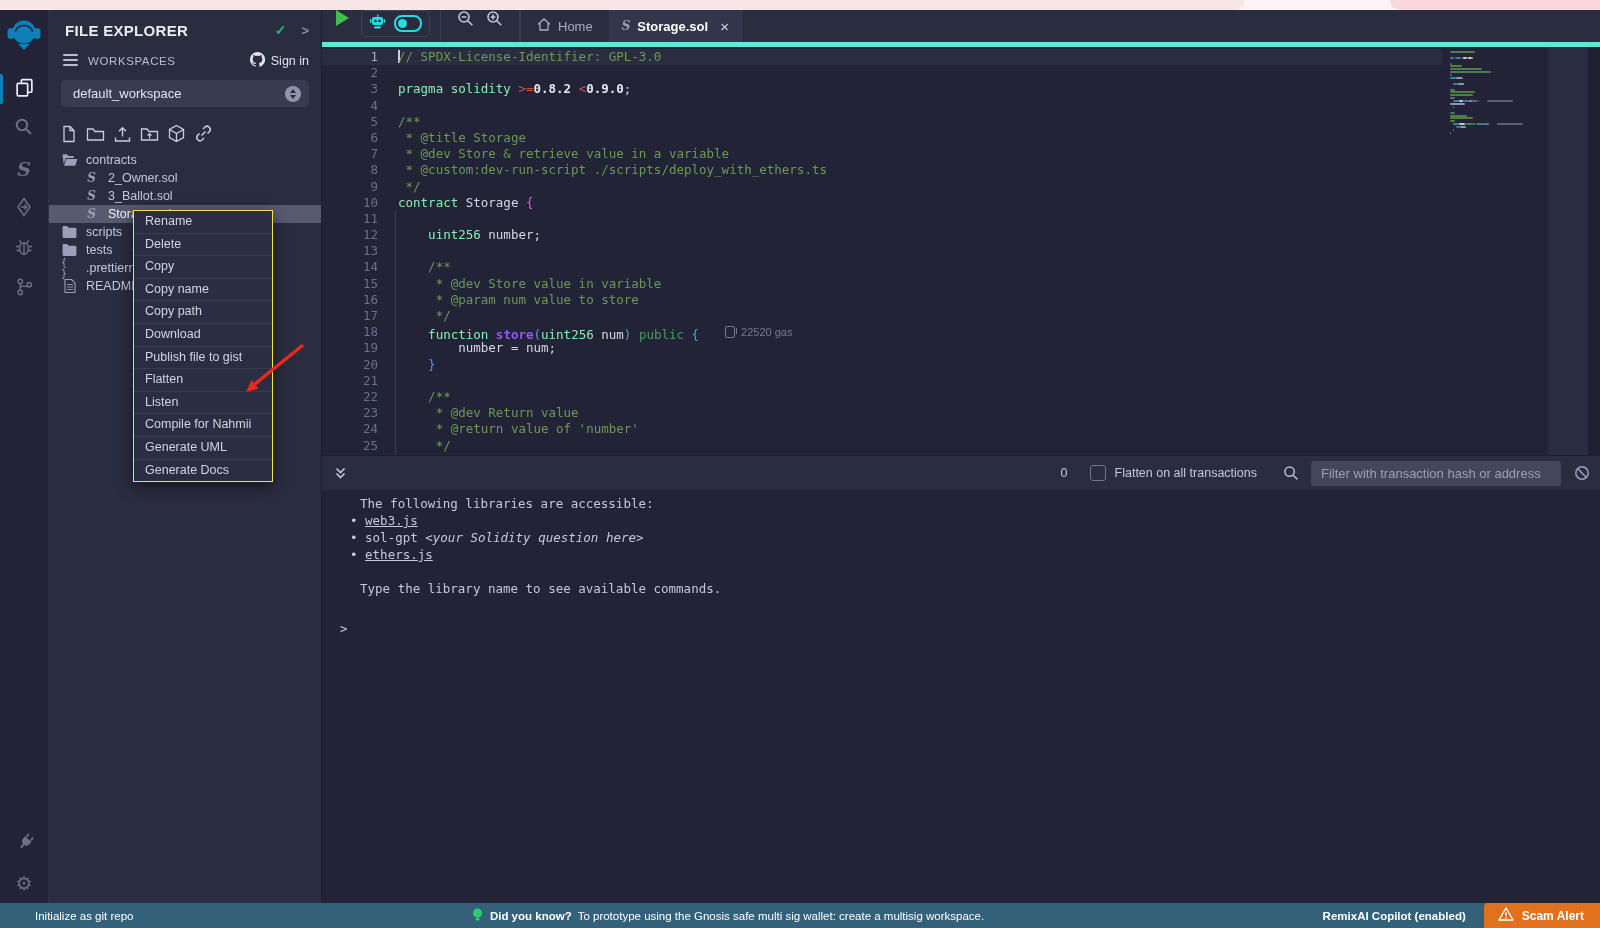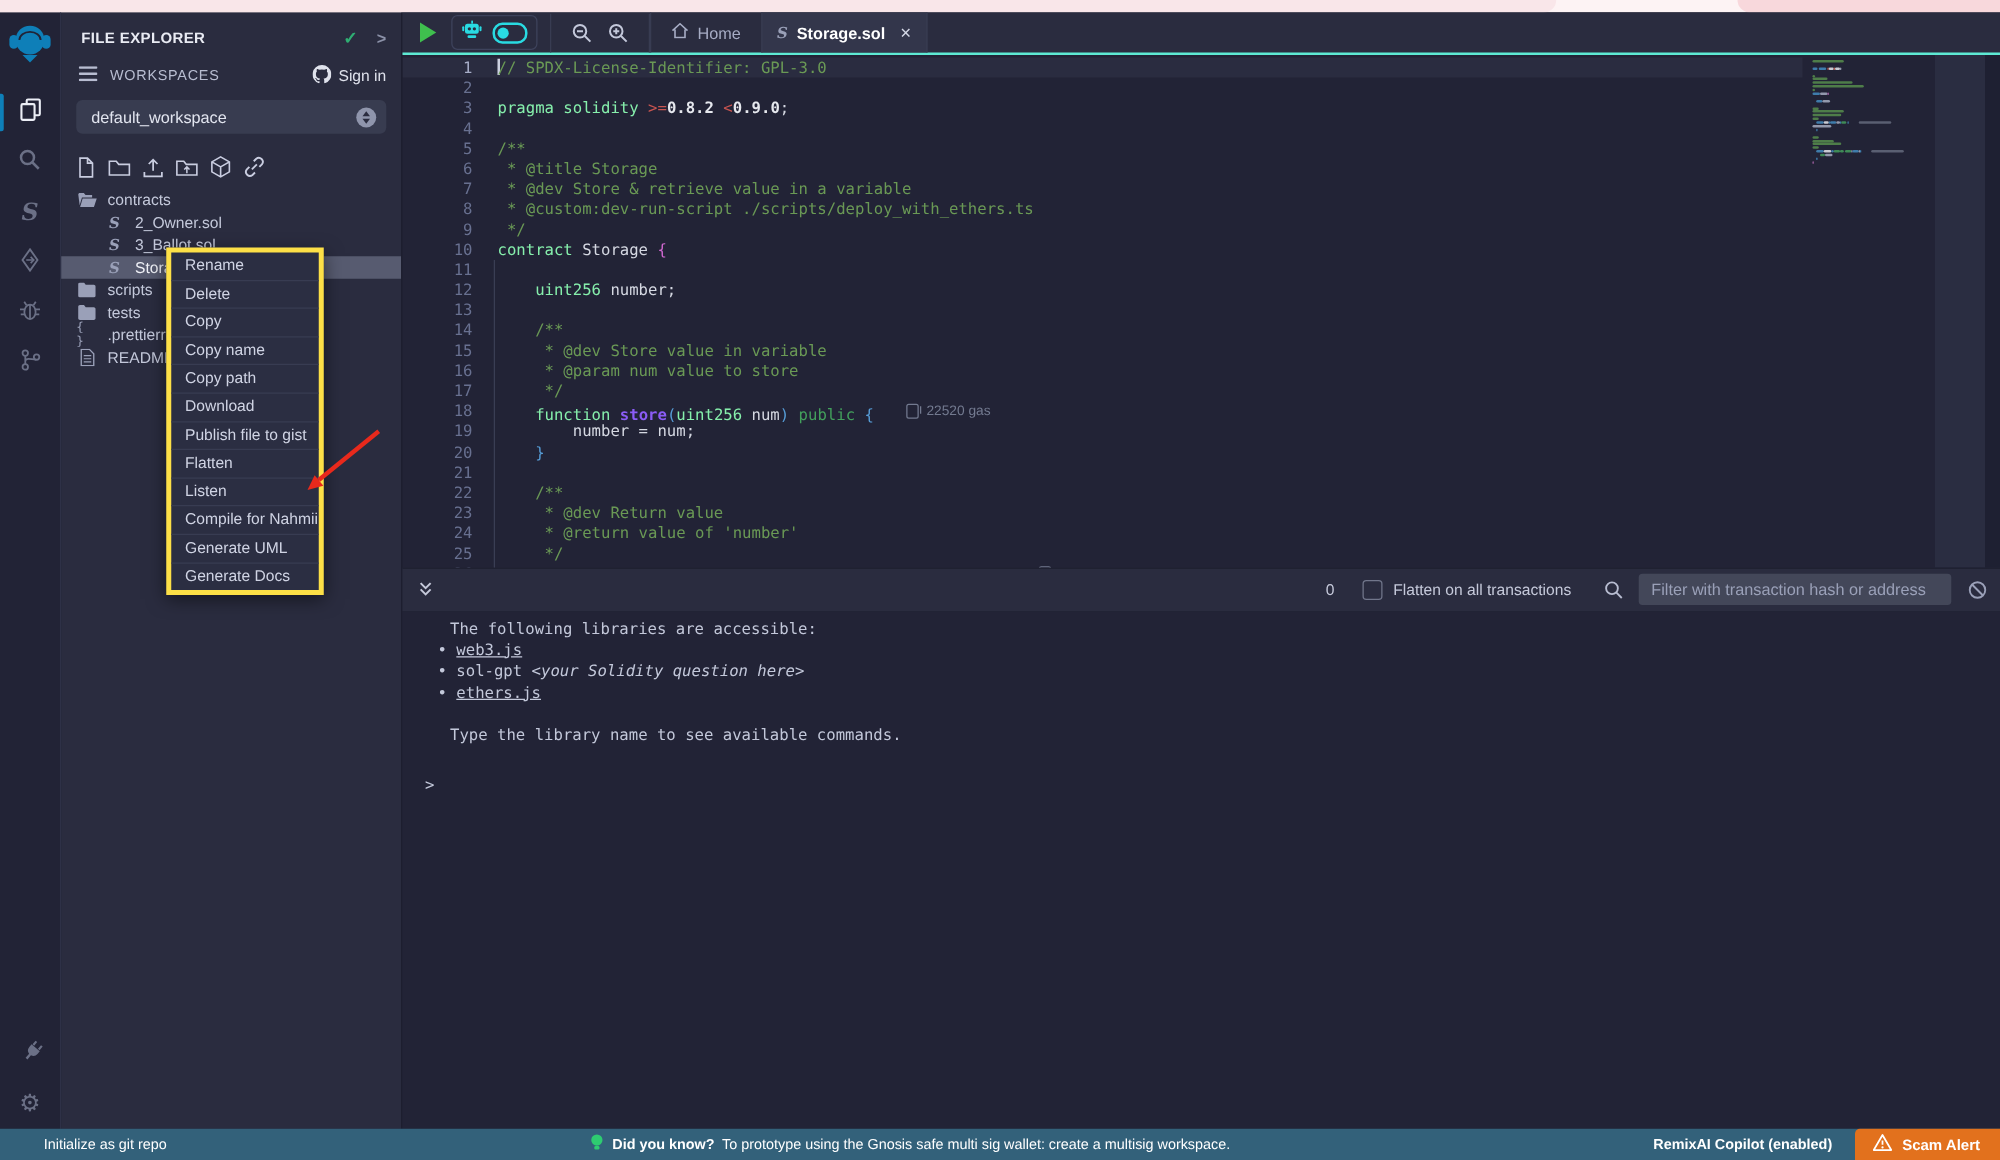--- a/index.html
+++ b/index.html
@@ -18,42 +18,42 @@
   .ibtn{width:48px;height:40px;display:flex;align-items:center;justify-content:center;color:#6b7086;position:relative}
   .ibtn.active{color:#eceef6}
   .ibtn.active::before{content:"";position:absolute;left:0;top:5px;bottom:5px;width:3px;background:#0e7fb8;border-radius:0 2px 2px 0}
   .gearglyph{font-size:19px;line-height:1}
   .plugrot{transform:rotate(40deg)}
   .grow{flex:1}
 
   
   .panel{width:272px;flex:0 0 272px;background:#2a2c3f;position:relative}
   .p-head{display:flex;align-items:center;padding:9px 12px 5px 16px;height:22px}
-  .p-title{font-size:12px;font-weight:bold;color:#e9ebf3;letter-spacing:.3px;flex:1}
+  .p-title{font-size:15px;font-weight:bold;color:#e9ebf3;letter-spacing:.3px;flex:1}
   .p-check{color:#2fae73;font-size:14px;font-weight:bold;margin-right:15px}
   .p-chev{color:#8b91a8;font-size:13px;font-weight:bold}
   .ws-row{display:flex;align-items:center;padding:5px 12px 4px 14px;height:20px}
   .ws-label{font-size:11.5px;letter-spacing:.6px;margin-left:10px;flex:1;color:#b8bdd1}
   .signin{display:flex;align-items:center;gap:6px;color:#dfe2ec;font-size:12.5px}
   .ws-select{margin:5px 12px 9px;background:#383c50;border-radius:5px;height:27px;display:flex;align-items:center;padding:0 8px 0 12px;color:#e2e5ef;font-size:13px}
   .ws-select .name{flex:1}
   .ws-caret{width:16px;height:16px;border-radius:50%;background:#8f95ac;display:flex;flex-direction:column;align-items:center;justify-content:center;gap:2px}
   .tri-up{width:0;height:0;border-left:3.5px solid transparent;border-right:3.5px solid transparent;border-bottom:4px solid #2a2c3f}
   .tri-dn{width:0;height:0;border-left:3.5px solid transparent;border-right:3.5px solid transparent;border-top:4px solid #2a2c3f}
   .ftools{display:flex;gap:8px;padding:8px 12px 8px 11px;color:#c9cde0;align-items:center}
   .ftools .fic{display:flex}
   .trow{height:18px;display:flex;align-items:center;font-size:12.5px;color:#c3c8da}
   .trow.sel{background:#575b70;color:#f0f2f8}
   .ticon{width:17px;margin-right:8px;display:flex;justify-content:center;align-items:center;color:#9aa0b8;flex:0 0 17px}
   .solglyph{font-family:"DejaVu Serif",serif;font-style:italic;font-weight:bold;font-size:12px;color:#9aa0b8}
   .brglyph{font-family:"DejaVu Sans Mono",monospace;font-size:10px;color:#9aa0b8}
 
   
   .main{flex:1;display:flex;flex-direction:column;position:relative;background:#222336;border-left:1px solid #1c1e2e;min-width:0}
-  .toolbar{height:32px;flex:0 0 32px;background:#2a2c3f;display:flex;align-items:center;border-bottom:2px solid #5eead4}
+  .toolbar{height:32px;flex:0 0 32px;background:#2a2c3f;display:flex;align-items:flex-start;border-bottom:5px solid #5eead4}
   .play{margin-left:14px;width:0;height:0;border-left:13px solid #3fbf4e;border-top:8px solid transparent;border-bottom:8px solid transparent}
   .ai-group{margin-left:12px;display:flex;align-items:center;gap:8px;padding:3px 7px;border:1px solid #3e435c;border-radius:5px}
   .toggle{width:24px;height:13px;border:2px solid #29dbe2;border-radius:8px;position:relative;display:inline-block}
   .toggle::before{content:"";position:absolute;left:2px;top:2px;width:9px;height:9px;border-radius:50%;background:#29dbe2}
   .vsep{width:1px;height:31px;background:#383c52;margin:0 10px}
   .zoomi{color:#c3c8da;margin:0 6px;display:flex}
   .tab{height:32px;display:flex;align-items:center;gap:7px;padding:0 16px;color:#a6acc4;font-size:13px;border-left:1px solid #383c52}
   .tab.active{background:#33364b;color:#fff;font-weight:bold;border-right:1px solid #383c52;padding:0 12px}
   .tab .close{color:#d4d8e6;font-size:15px;margin-left:5px;font-weight:normal}
 
@@ -101,21 +101,21 @@
   
   .statusbar{position:absolute;left:0;bottom:0;width:1600px;height:25px;background:#33617a;display:flex;align-items:center;color:#fff;font-size:11.5px;z-index:60}
   .sb-left{margin-left:35px}
   .sb-center{margin:0 auto;display:flex;align-items:center;gap:7px}
   .sb-tip b{margin-right:3px}
   .sb-right{display:flex;align-items:center;height:100%}
   .copilot{font-weight:bold;margin-right:18px}
   .scam{height:100%;background:#e2711d;display:flex;align-items:center;gap:8px;padding:0 16px 0 14px;font-weight:bold;font-size:12px;border-top-left-radius:4px}
 
   
-  .ctxmenu{position:absolute;left:133px;top:198px;width:126px;background:#2b2e42;border:4px solid #fde047;box-shadow:0 4px 14px rgba(0,0,0,.5);z-index:40;box-sizing:border-box}
+  .ctxmenu{position:absolute;left:133px;top:210px;width:140px;background:#2b2e42;border:1px solid #fde047;box-shadow:0 4px 14px rgba(0,0,0,.5);z-index:40;box-sizing:border-box}
   .mi{height:21.6px;line-height:21.6px;padding-left:11px;font-size:12.5px;color:#d0d4e4;border-top:1px solid #383c52;white-space:nowrap}
   .mi:first-child{border-top:none}
   .arrowov{position:absolute;left:0;top:0;width:1600px;height:928px;pointer-events:none;z-index:50}
 </style>
 </head>
 <body>
 
 <div class="chrome">
   <div class="seg1"></div>
   <div class="seg2"></div>

